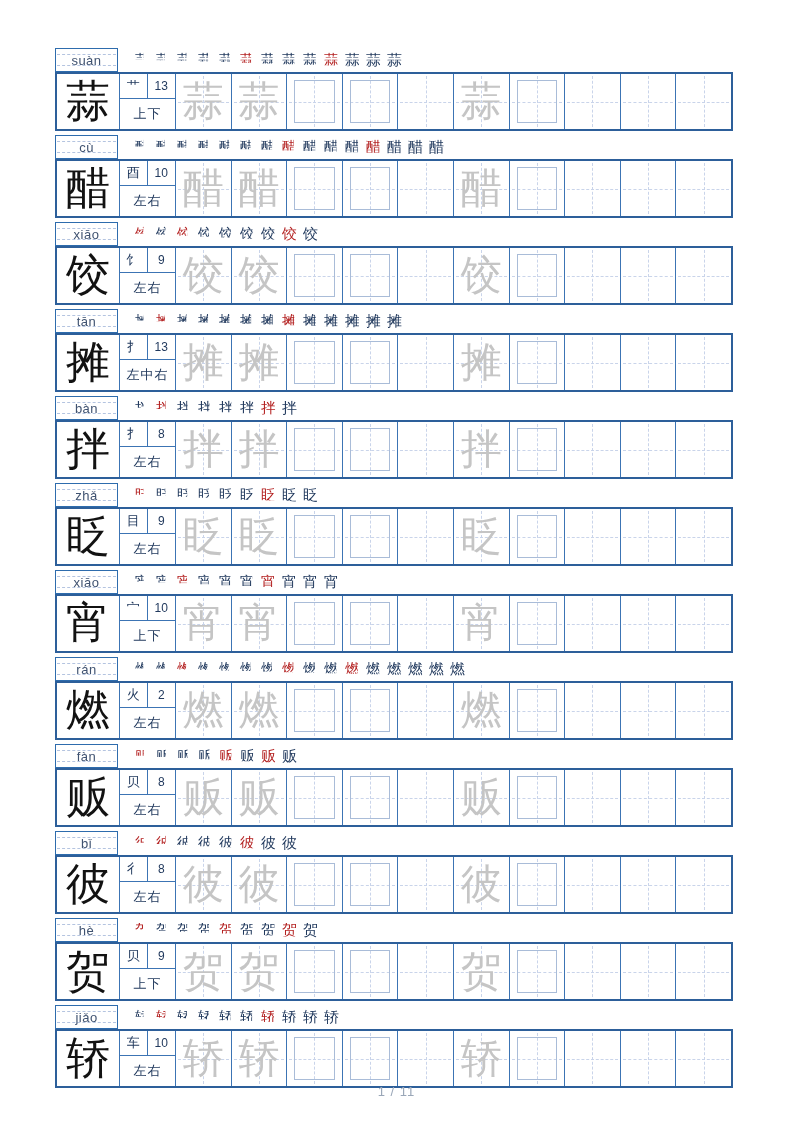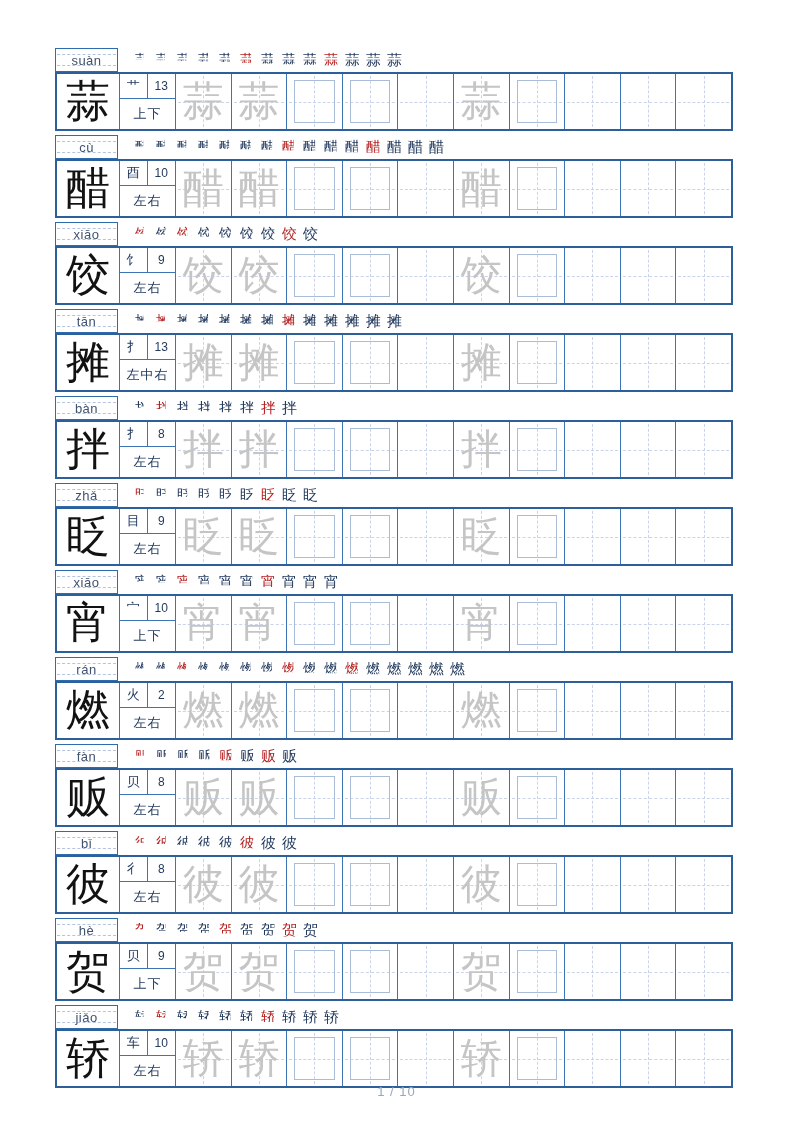--- a/index.html
+++ b/index.html
@@ -999,13 +999,13 @@
           <span class="hguide"></span>
         </div>
         <div class="cell practice">
           <span class="vguide"></span>
           <span class="hguide"></span>
         </div>
       </div>
     </div>
   </div>
 
-<div class="footer">1 / 10</div>
+<div class="footer">1 / 11</div>
 
 </body></html>

